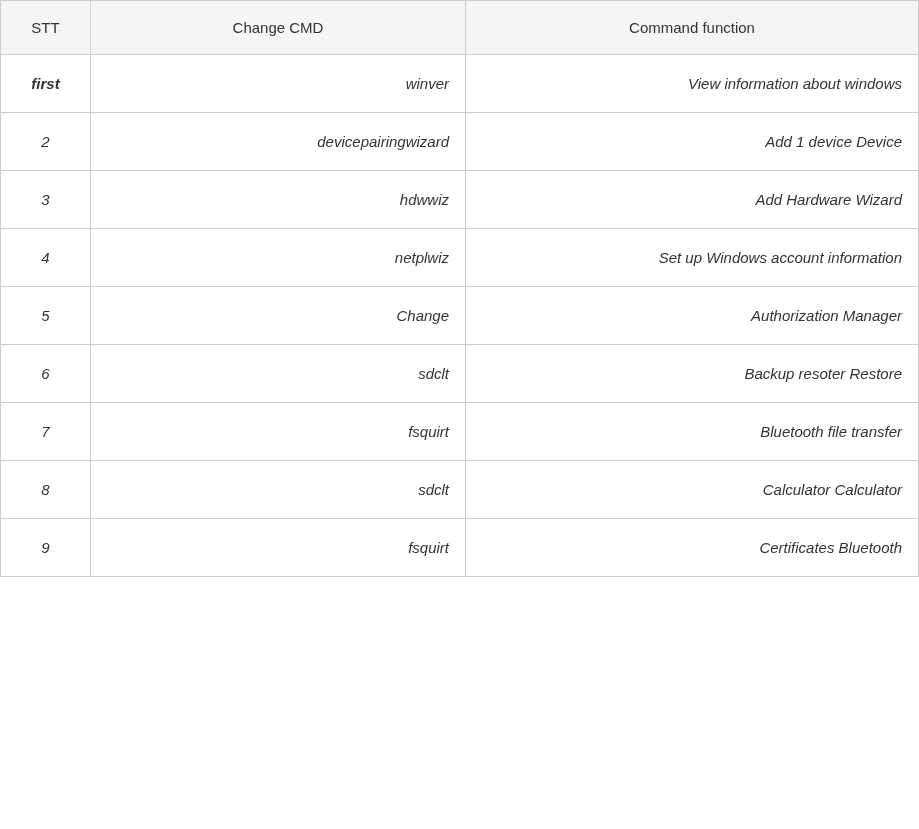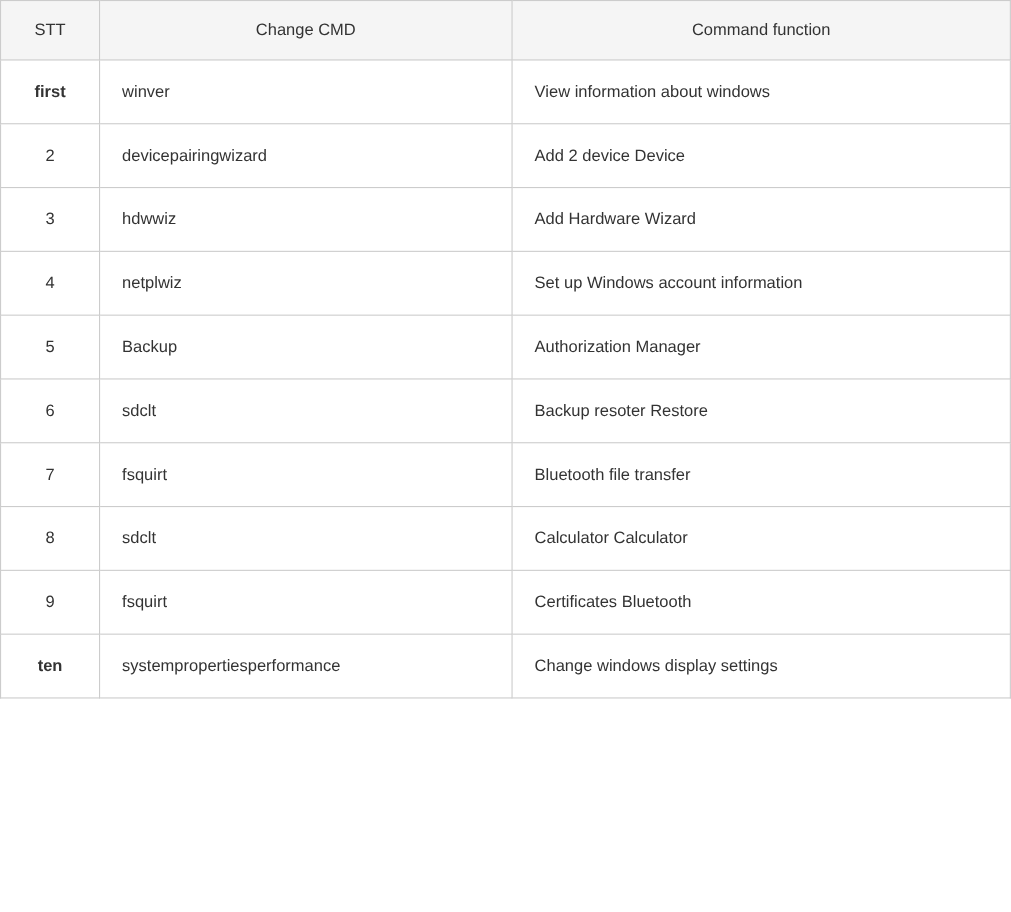--- a/index.html
+++ b/index.html
@@ -35,20 +35,21 @@
       color: #333333;
       text-align: center;
       margin-left: 31px;
     }
 
     td {
       border: 1px solid #cccccc;
       padding: 20px 16px;
       font-size: 15px;
       color: #333333;
+      text-align: right;
     }
 
     td.stt-col {
       text-align: center;
       width: 90px;
     }
 
     td.cmd-col {
       width: 375px;
       padding-left: 20px;
@@ -58,20 +59,21 @@
       padding-left: 20px;
       margin-top: 23px;
     }
 
     .bold-cell {
       font-weight: bold;
     }
 
     tbody tr {
       background: #ffffff;
+      font-style: italic;
     }
   </style>
 </head>
 <body>
 
 <table>
   <thead>
     <tr>
       <th>STT</th>
       <th>Change CMD</th>
@@ -80,35 +82,35 @@
   </thead>
   <tbody id="table-body">
   <tr>
         <td class="stt-col bold-cell">first</td>
         <td class="cmd-col">winver</td>
         <td class="func-col">View information about windows</td>
       </tr>
       <tr>
         <td class="stt-col">2</td>
         <td class="cmd-col">devicepairingwizard</td>
-        <td class="func-col">Add 2 device Device</td>
+        <td class="func-col">Add 1 device Device</td>
       </tr>
       <tr>
         <td class="stt-col">3</td>
         <td class="cmd-col">hdwwiz</td>
         <td class="func-col">Add Hardware Wizard</td>
       </tr>
       <tr>
         <td class="stt-col">4</td>
         <td class="cmd-col">netplwiz</td>
         <td class="func-col">Set up Windows account information</td>
       </tr>
       <tr>
         <td class="stt-col">5</td>
-        <td class="cmd-col">Backup</td>
+        <td class="cmd-col">Change</td>
         <td class="func-col">Authorization Manager</td>
       </tr>
       <tr>
         <td class="stt-col">6</td>
         <td class="cmd-col">sdclt</td>
         <td class="func-col">Backup resoter Restore</td>
       </tr>
       <tr>
         <td class="stt-col">7</td>
         <td class="cmd-col">fsquirt</td>
@@ -117,19 +119,14 @@
       <tr>
         <td class="stt-col">8</td>
         <td class="cmd-col">sdclt</td>
         <td class="func-col">Calculator Calculator</td>
       </tr>
       <tr>
         <td class="stt-col">9</td>
         <td class="cmd-col">fsquirt</td>
         <td class="func-col">Certificates Bluetooth</td>
       </tr>
-      <tr>
-        <td class="stt-col bold-cell">ten</td>
-        <td class="cmd-col">systempropertiesperformance</td>
-        <td class="func-col">Change windows display settings</td>
-      </tr>
     </tbody>
 </table>
 
 </body></html>

